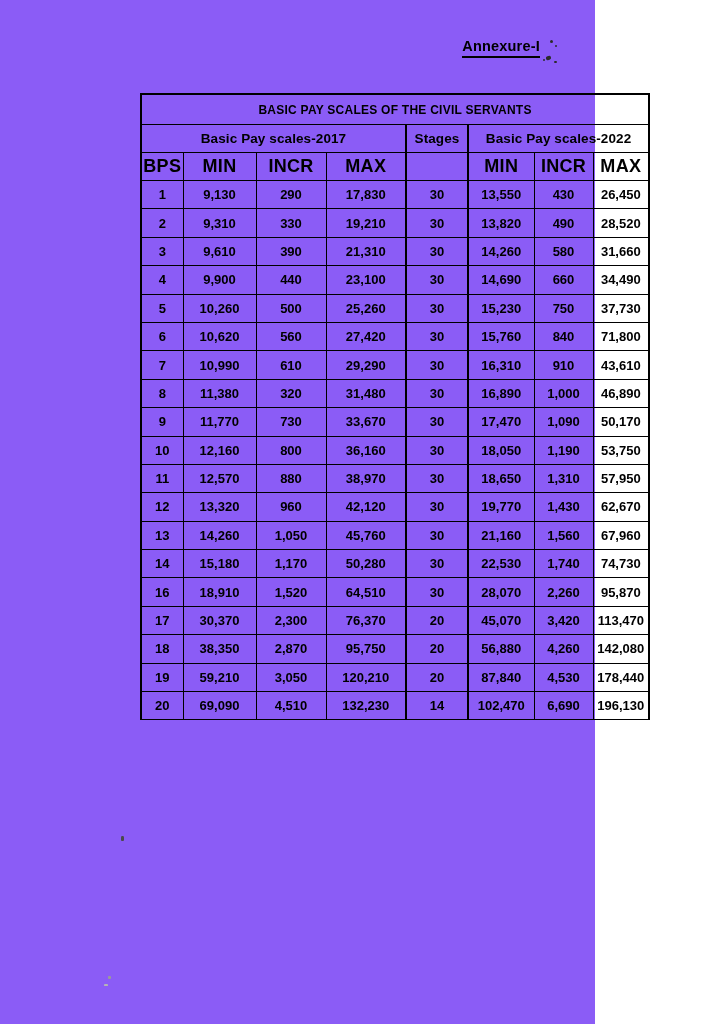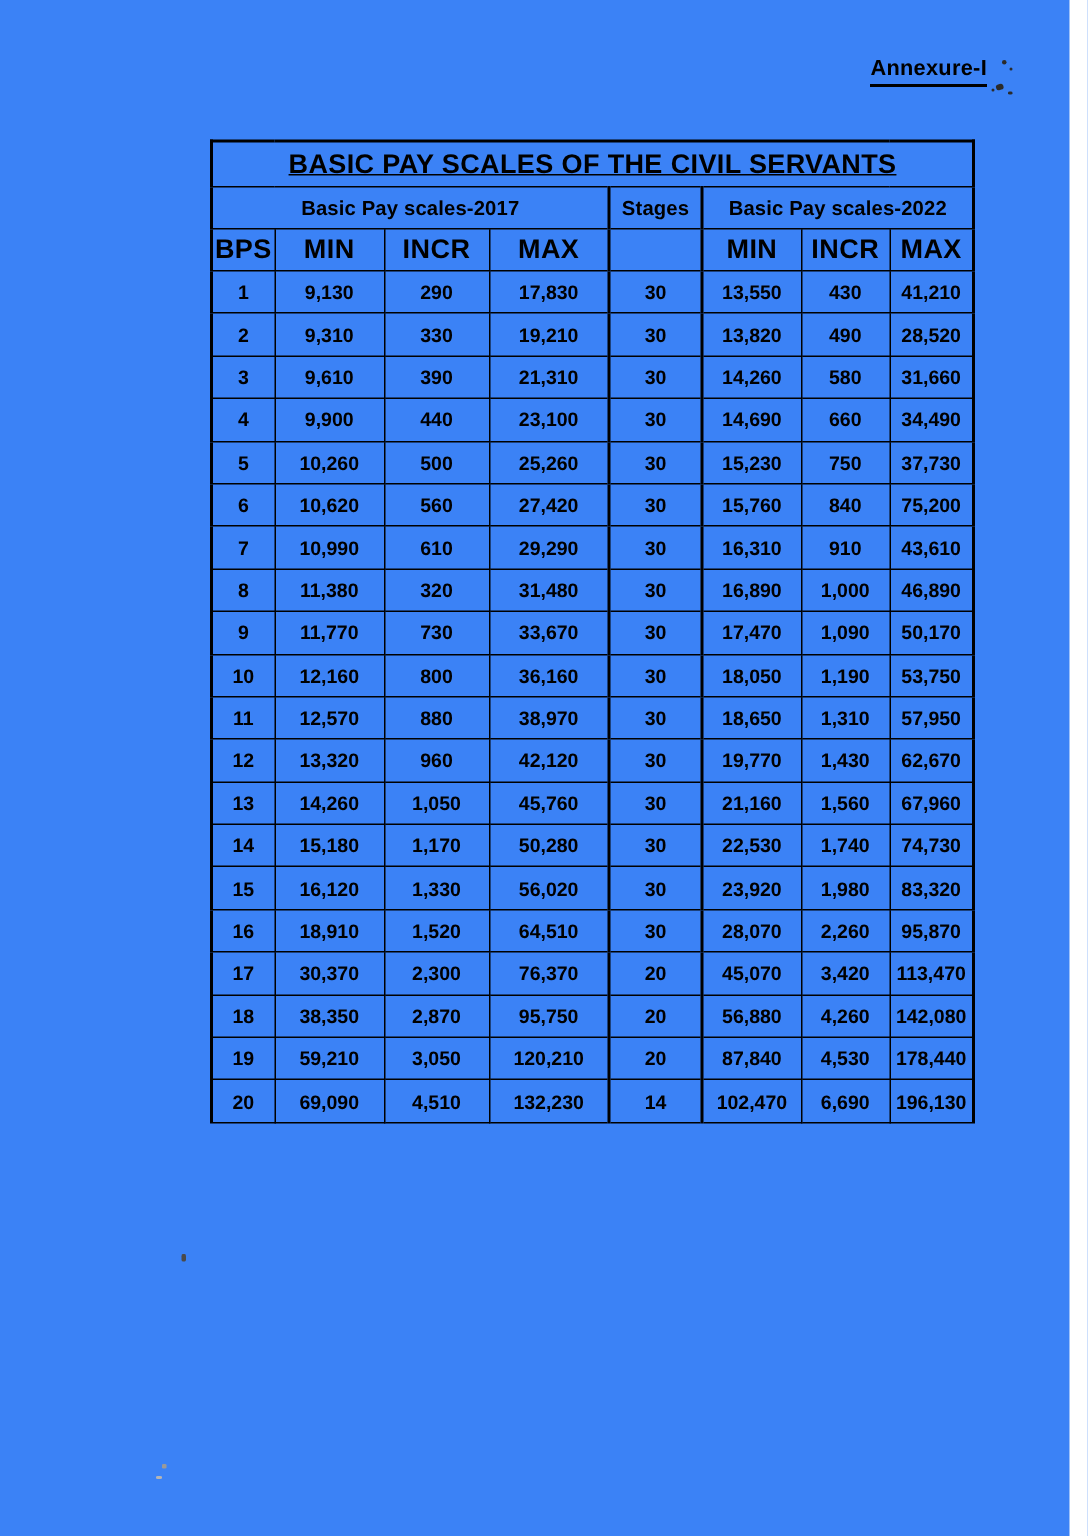--- a/index.html
+++ b/index.html
@@ -12,23 +12,23 @@
     height: 1024px;
     position: relative;
     font-family: "Liberation Sans", sans-serif;
     color: #000000;
     overflow: hidden;
   }
 
   .page {
     position: absolute;
     top: 0; left: 0;
-    width: 713px;
+    width: 595px;
     height: 1024px;
-    background: #3b82f6;
+    background: #8b5cf6;
   }
 
   
   .annexure {
     position: absolute;
     top: 38px;
     right: 55px;
     font-size: 14.5px;
     font-weight: bold;
     letter-spacing: 0.2px;
@@ -73,24 +73,23 @@
     height: 27px;
     font-weight: bold;
     white-space: nowrap;
   }
   table.pay td.val {
     font-weight: bold;
     font-size: 13px;
     height: 27.4px;
   }
   .title-cell {
-    font-size: 18px;
+    font-size: 12px;
     letter-spacing: 0.25px;
     height: 29px !important;
-    text-decoration: underline;
   }
   .group-cell {
     font-size: 13.5px;
     letter-spacing: 0.1px;
   }
   .colhead {
     font-size: 18px;
     letter-spacing: 0.3px;
   }
 
@@ -159,21 +158,21 @@
       </thead>
       <tbody id="pay-body">
           <tr>
             <td class="val outer-l">1</td>
             <td class="val ">9,130</td>
             <td class="val ">290</td>
             <td class="val sep-right">17,830</td>
             <td class="val sep-right">30</td>
             <td class="val ">13,550</td>
             <td class="val ">430</td>
-            <td class="val outer-r">41,210</td>
+            <td class="val outer-r">26,450</td>
           </tr>
           <tr>
             <td class="val outer-l">2</td>
             <td class="val ">9,310</td>
             <td class="val ">330</td>
             <td class="val sep-right">19,210</td>
             <td class="val sep-right">30</td>
             <td class="val ">13,820</td>
             <td class="val ">490</td>
             <td class="val outer-r">28,520</td>
@@ -209,21 +208,21 @@
             <td class="val outer-r">37,730</td>
           </tr>
           <tr>
             <td class="val outer-l">6</td>
             <td class="val ">10,620</td>
             <td class="val ">560</td>
             <td class="val sep-right">27,420</td>
             <td class="val sep-right">30</td>
             <td class="val ">15,760</td>
             <td class="val ">840</td>
-            <td class="val outer-r">75,200</td>
+            <td class="val outer-r">71,800</td>
           </tr>
           <tr>
             <td class="val outer-l">7</td>
             <td class="val ">10,990</td>
             <td class="val ">610</td>
             <td class="val sep-right">29,290</td>
             <td class="val sep-right">30</td>
             <td class="val ">16,310</td>
             <td class="val ">910</td>
             <td class="val outer-r">43,610</td>
@@ -290,30 +289,20 @@
           </tr>
           <tr>
             <td class="val outer-l">14</td>
             <td class="val ">15,180</td>
             <td class="val ">1,170</td>
             <td class="val sep-right">50,280</td>
             <td class="val sep-right">30</td>
             <td class="val ">22,530</td>
             <td class="val ">1,740</td>
             <td class="val outer-r">74,730</td>
-          </tr>
-          <tr>
-            <td class="val outer-l">15</td>
-            <td class="val ">16,120</td>
-            <td class="val ">1,330</td>
-            <td class="val sep-right">56,020</td>
-            <td class="val sep-right">30</td>
-            <td class="val ">23,920</td>
-            <td class="val ">1,980</td>
-            <td class="val outer-r">83,320</td>
           </tr>
           <tr>
             <td class="val outer-l">16</td>
             <td class="val ">18,910</td>
             <td class="val ">1,520</td>
             <td class="val sep-right">64,510</td>
             <td class="val sep-right">30</td>
             <td class="val ">28,070</td>
             <td class="val ">2,260</td>
             <td class="val outer-r">95,870</td>

